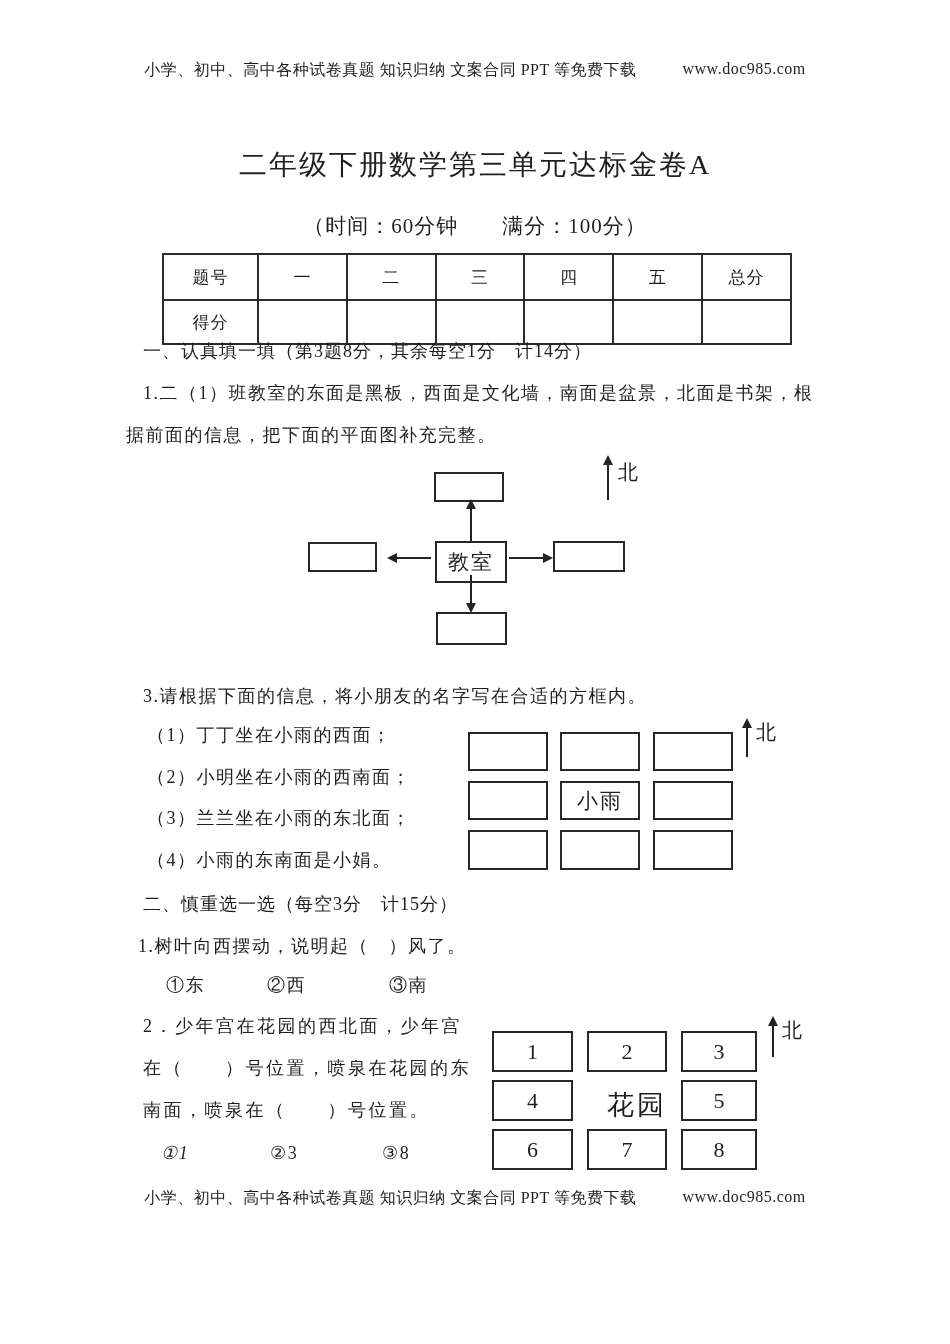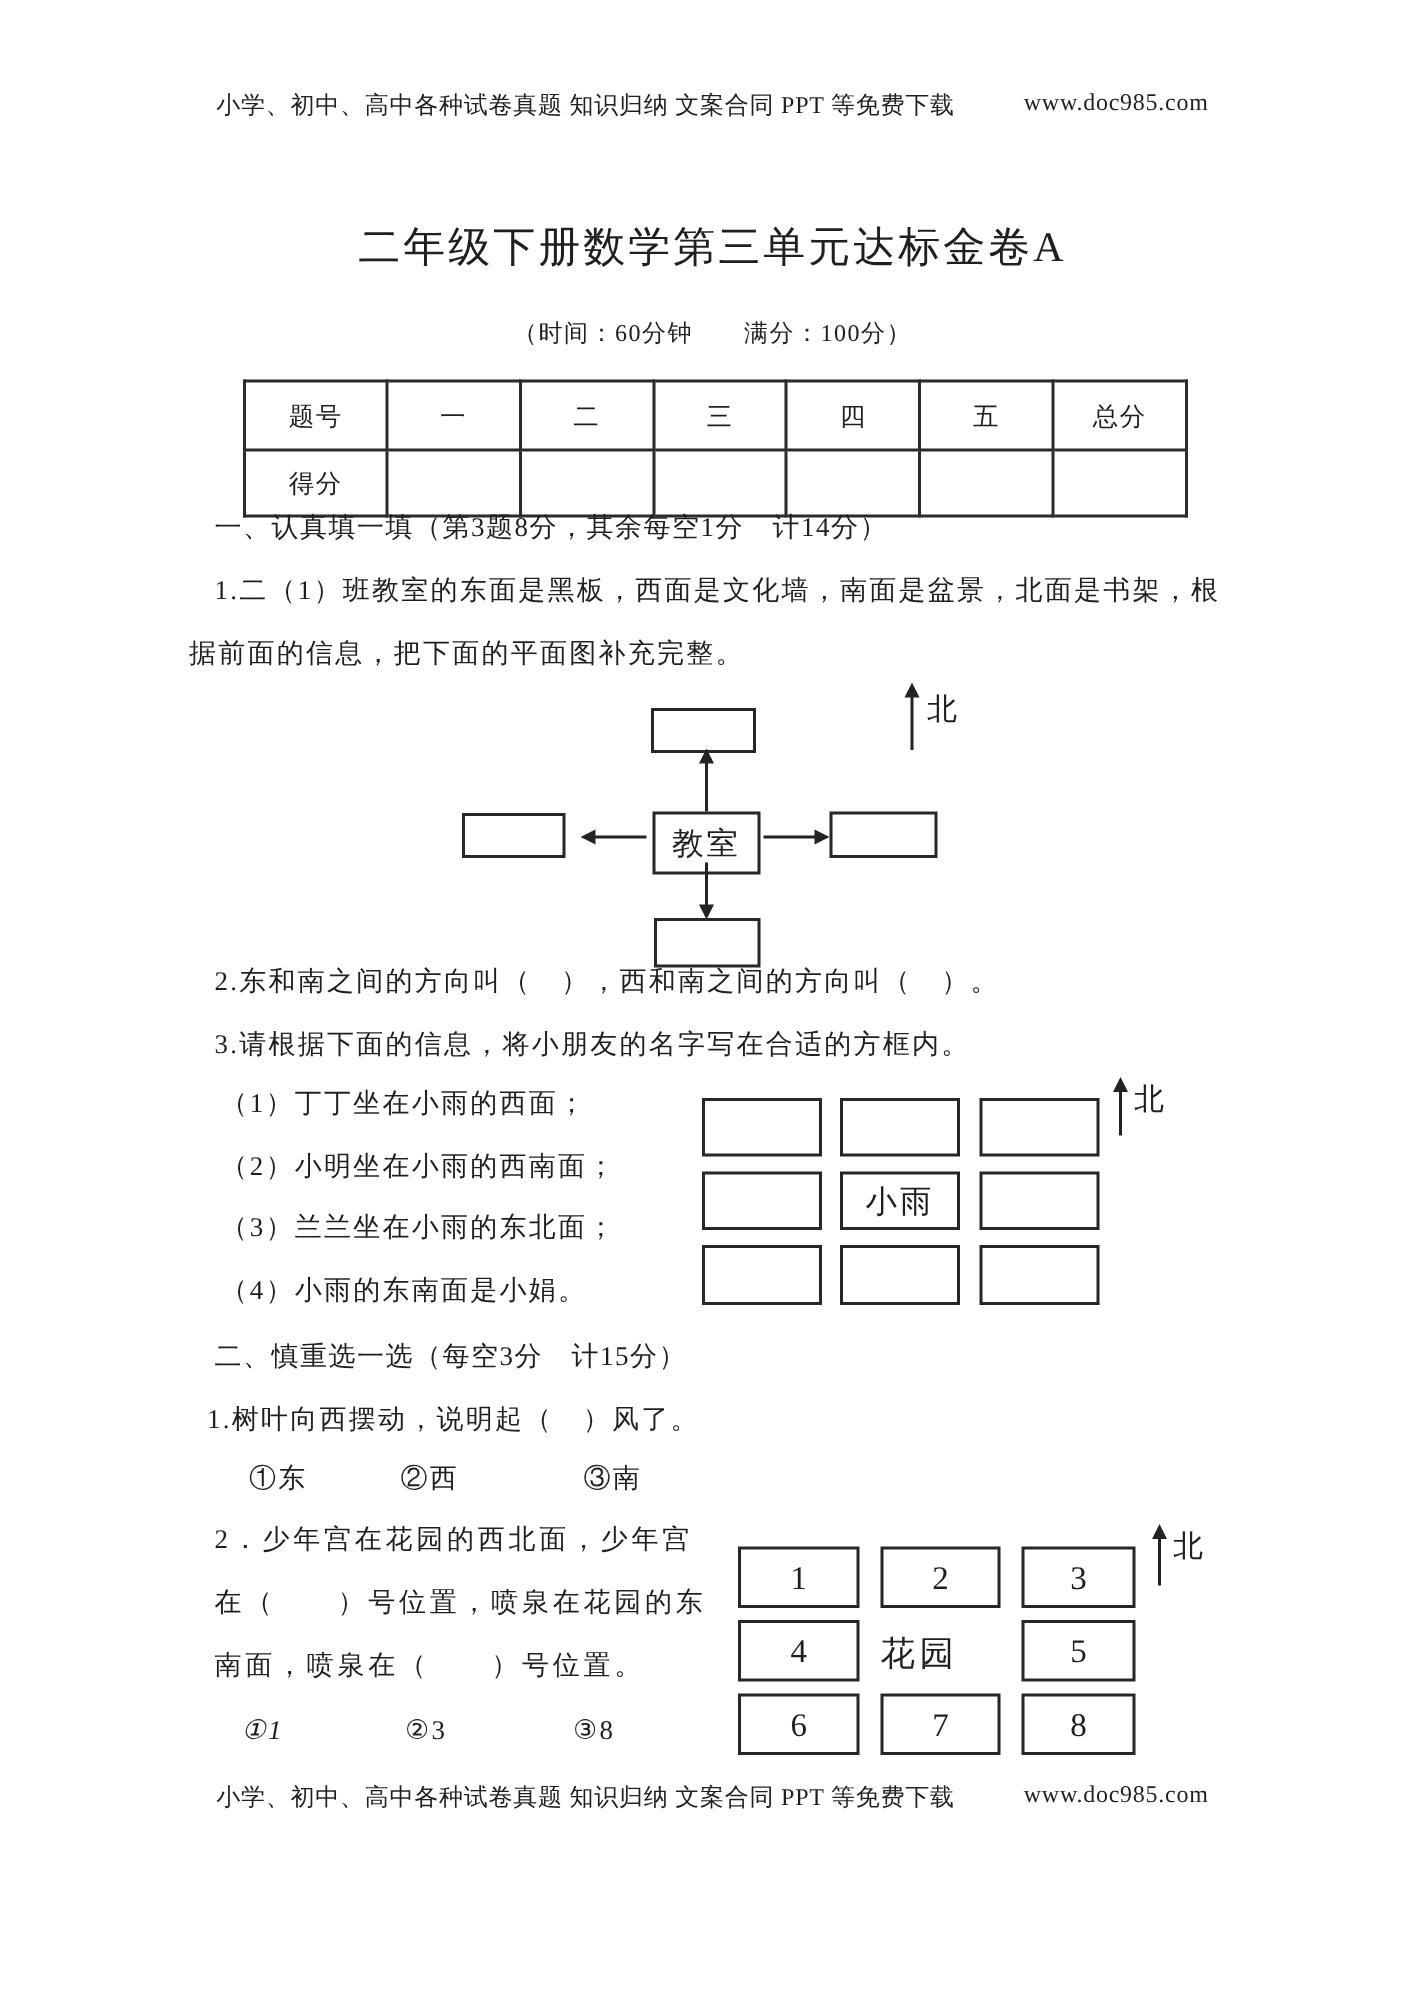--- a/index.html
+++ b/index.html
@@ -10,37 +10,37 @@
     height: 1344px;
     background: #ffffff;
     font-family: "Liberation Serif", "DejaVu Serif", serif;
     color: #1f1f1f;
     overflow: hidden;
   }
   .tline { position: absolute; white-space: nowrap; font-size: 18px; letter-spacing: 1.5px; line-height: 1.2; }
   .centerline { position: absolute; left: 0; width: 100%; text-align: center; }
   .promo { display: flex; justify-content: center; gap: 46px; font-size: 16px; letter-spacing: 0.5px; }
   .exam-title { font-size: 28px; letter-spacing: 2px; }
-  .exam-info { font-size: 16px; letter-spacing: 1px; }
+  .exam-info { font-size: 21px; letter-spacing: 1px; }
   table.score { position: absolute; left: 162px; top: 253px; width: 630px; border-collapse: collapse; table-layout: fixed; }
   table.score td { border: 2px solid #2b2b2b; text-align: center; font-size: 17px; letter-spacing: 1px; padding: 0; }
   table.score tr.r1 td { height: 46px; }
   table.score tr.r2 td { height: 44px; vertical-align: middle; margin-top: 41px; }
   .ansbox { position: absolute; border: 2px solid #272727; background: transparent; display: flex; align-items: center; justify-content: center; }
   .boxlabel { font-size: 21px; letter-spacing: 2px; }
   .numlabel { font-size: 22px; }
   .shaft-v { position: absolute; width: 2px; background: #232323; }
   .shaft-h { position: absolute; height: 2px; background: #232323; }
   .head { position: absolute; width: 0; height: 0; }
   .head-up   { border-left: 5px solid transparent; border-right: 5px solid transparent; border-bottom: 10px solid #232323; }
   .head-down { border-left: 5px solid transparent; border-right: 5px solid transparent; border-top: 10px solid #232323; }
   .head-left { border-top: 5px solid transparent; border-bottom: 5px solid transparent; border-right: 10px solid #232323; }
   .head-right{ border-top: 5px solid transparent; border-bottom: 5px solid transparent; border-left: 10px solid #232323; }
   .north-label { position: absolute; font-size: 20px; letter-spacing: 0; }
-  .garden-center { position: absolute; font-size: 23px; letter-spacing: 3px; text-align: left; }
+  .garden-center { position: absolute; font-size: 27px; letter-spacing: 3px; text-align: right; }
 </style>
 </head>
 <body>
 
 <div class="page">
 
   <div class="centerline promo" style="top:60px;">
     <span>小学、初中、高中各种试卷真题 知识归纳 文案合同 PPT 等免费下载</span>
     <span>www.doc985.com</span>
   </div>
@@ -98,21 +98,20 @@
     <div class="shaft-v" style="left:470px; top:575px; height:32px;"></div>
     <div class="head head-down" style="left:466px; top:603px;"></div>
 
     <div class="shaft-h" style="left:395px; top:557px; width:36px;"></div>
     <div class="head head-left" style="left:387px; top:553px;"></div>
 
     <div class="shaft-h" style="left:509px; top:557px; width:36px;"></div>
     <div class="head head-right" style="left:543px; top:553px;"></div>
   </div>
 
-  <div class="tline" style="left:143px; top:644px;">2.东和南之间的方向叫（　），西和南之间的方向叫（　）。</div>
   <div class="tline" style="left:143px; top:686px;">3.请根据下面的信息，将小朋友的名字写在合适的方框内。</div>
 
   <div class="tline" style="left:147px; top:725px;">（1）丁丁坐在小雨的西面；</div>
   <div class="tline" style="left:147px; top:767px;">（2）小明坐在小雨的西南面；</div>
   <div class="tline" style="left:147px; top:808px;">（3）兰兰坐在小雨的东北面；</div>
   <div class="tline" style="left:147px; top:850px;">（4）小雨的东南面是小娟。</div>
 
   <div>
     <div class="shaft-v" style="left:746px; top:726px; height:31px;"></div>
     <div class="head head-up" style="left:742px; top:718px;"></div>

